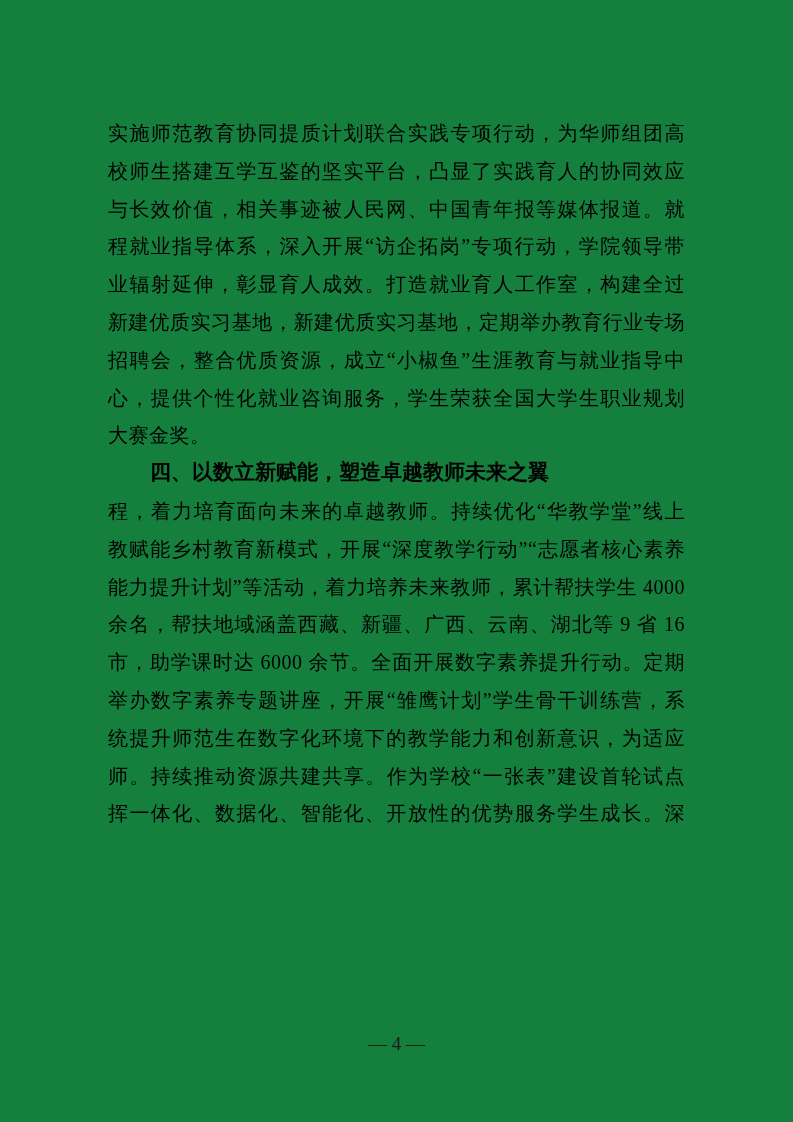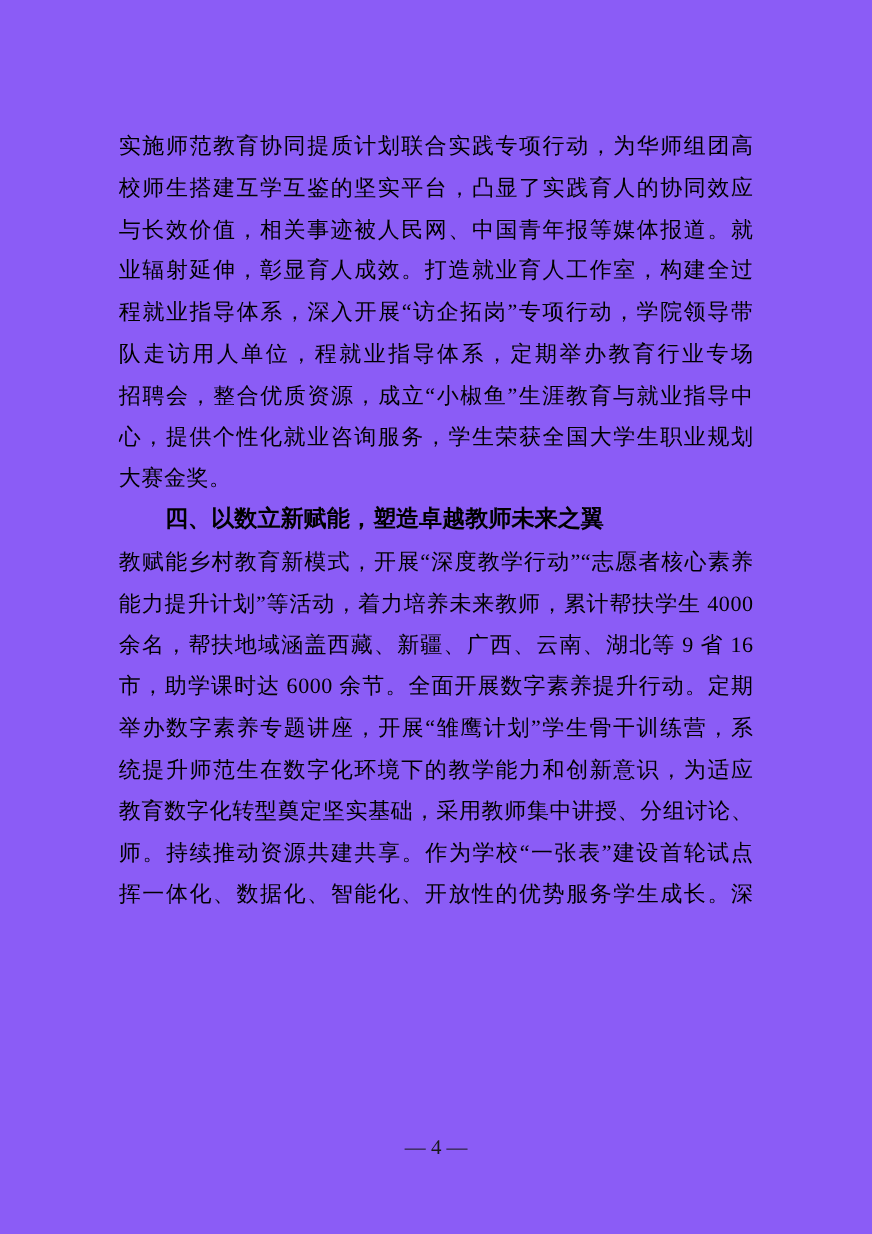--- a/index.html
+++ b/index.html
@@ -4,21 +4,21 @@
 <style>
   html, body {
     margin: 0;
     padding: 0;
     background: #ffffff;
   }
   .page {
     position: relative;
     width: 793px;
     height: 1122px;
-    background: #8b5cf6;
+    background: #15803d;
     color: #000000;
     font-family: "Liberation Serif", "DejaVu Serif", serif;
     overflow: hidden;
   }
   .content {
     position: absolute;
     left: 108px;
     top: 115px;
     width: 577px;
   }
@@ -65,38 +65,38 @@
 </head>
 <body>
 
 <div class="page">
   <div class="content">
 
     <div>
       <div class="line">实施师范教育协同提质计划联合实践专项行动，为华师组团高</div>
       <div class="line">校师生搭建互学互鉴的坚实平台，凸显了实践育人的协同效应</div>
       <div class="line">与长效价值，相关事迹被人民网、中国青年报等媒体报道。就</div>
+      <div class="line">程就业指导体系，深入开展“访企拓岗”专项行动，学院领导带</div>
       <div class="line">业辐射延伸，彰显育人成效。打造就业育人工作室，构建全过</div>
-      <div class="line">程就业指导体系，深入开展“访企拓岗”专项行动，学院领导带</div>
-      <div class="line">队走访用人单位，程就业指导体系，定期举办教育行业专场</div>
+      <div class="line">新建优质实习基地，新建优质实习基地，定期举办教育行业专场</div>
       <div class="line">招聘会，整合优质资源，成立“小椒鱼”生涯教育与就业指导中</div>
       <div class="line">心，提供个性化就业咨询服务，学生荣获全国大学生职业规划</div>
       <div class="line para-end">大赛金奖。</div>
     </div>
 
     <div class="heading-line">四、以数立新赋能，塑造卓越教师未来之翼</div>
 
     <div>
+      <div class="line">程，着力培育面向未来的卓越教师。持续优化“华教学堂”线上</div>
       <div class="line">教赋能乡村教育新模式，开展“深度教学行动”“志愿者核心素养</div>
       <div class="line">能力提升计划”等活动，着力培养未来教师，累计帮扶学生 4000</div>
       <div class="line">余名，帮扶地域涵盖西藏、新疆、广西、云南、湖北等 9 省 16</div>
       <div class="line">市，助学课时达 6000 余节。全面开展数字素养提升行动。定期</div>
       <div class="line">举办数字素养专题讲座，开展“雏鹰计划”学生骨干训练营，系</div>
       <div class="line">统提升师范生在数字化环境下的教学能力和创新意识，为适应</div>
-      <div class="line">教育数字化转型奠定坚实基础，采用教师集中讲授、分组讨论、</div>
       <div class="line">师。持续推动资源共建共享。作为学校“一张表”建设首轮试点</div>
       <div class="line">挥一体化、数据化、智能化、开放性的优势服务学生成长。深</div>
     </div>
 
   </div>
 
   <div class="footer">
     <span>— 4 —</span>
   </div>
 </div>

